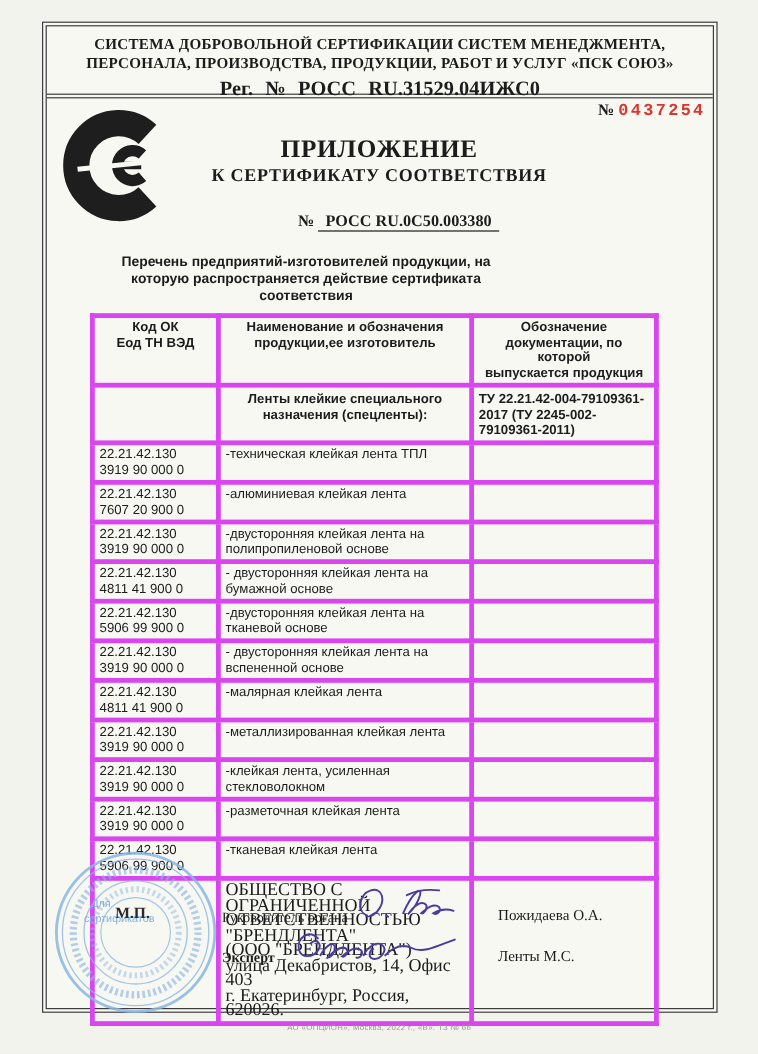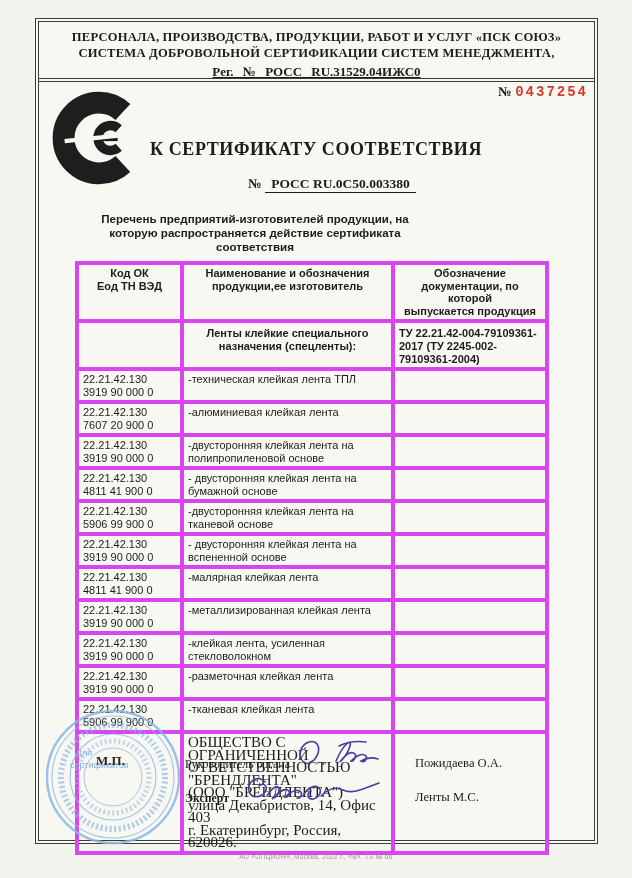--- a/index.html
+++ b/index.html
@@ -3,29 +3,29 @@
 <meta charset="utf-8">
 <style>
   html,body{margin:0;padding:0;}
   body{background:#e7e9e1;font-family:"Liberation Serif",serif;}
   .page{position:relative;width:632px;height:878px;background:#f3f3ed;overflow:hidden;color:#1c1c1c;}
 
   
   .frame{position:absolute;left:35px;top:18px;width:555px;height:818px;border:4px double #3c3c3c;background:#f8f8f3;}
   .header-box{position:absolute;left:0;top:0;width:100%;height:60px;border-bottom:4px double #3c3c3c;box-sizing:border-box;text-align:center;padding-top:8px;}
   .hdr-line{font-weight:bold;font-size:12.6px;line-height:15.5px;letter-spacing:.2px;}
-  .reg-line{font-weight:bold;font-size:13px;margin-top:3px;word-spacing:6px;text-decoration:underline;}
+  .reg-line{font-weight:bold;font-size:17px;margin-top:3px;word-spacing:6px;}
 
   .blank-number{position:absolute;right:44px;top:84px;font-size:13.5px;font-weight:bold;white-space:nowrap;}
   .blank-digits{font-family:"Liberation Mono",monospace;font-weight:bold;letter-spacing:2px;font-size:14px;}
 
   .logo{position:absolute;left:48px;top:86px;}
 
   .title{position:absolute;left:0;top:112px;width:100%;text-align:center;font-size:21px;font-weight:bold;letter-spacing:.6px;}
-  .subtitle{position:absolute;left:0;top:139px;width:100%;text-align:center;font-size:18px;font-weight:bold;letter-spacing:.6px;}
+  .subtitle{position:absolute;left:0;top:139px;width:100%;text-align:center;font-size:15px;font-weight:bold;letter-spacing:.6px;}
   .cert-number{position:absolute;left:16px;top:176px;width:100%;text-align:center;font-size:13.5px;font-weight:bold;}
   .cert-number .underlined{border-bottom:1.6px solid #1c1c1c;padding:0 6px 1px 6px;}
 
   .intro{position:absolute;left:75px;top:212px;width:360px;text-align:center;font-family:"Liberation Sans",sans-serif;font-weight:bold;font-size:11.6px;line-height:14px;white-space:pre-line;}
 
   
   table.products{position:absolute;left:75px;top:261px;width:470px;border-collapse:collapse;font-family:"Liberation Sans",sans-serif;font-size:11px;table-layout:fixed;}
   table.products td,table.products th{border:4px solid #d946ef;vertical-align:top;padding:2px 4px;line-height:12.5px;}
   col.c1{width:105px;}col.c2{width:211px;}col.c3{width:154px;}
   th{font-weight:bold;text-align:center;white-space:pre-line;vertical-align:middle;}
@@ -51,38 +51,39 @@
 
   .footer{position:absolute;left:0;top:853px;width:100%;text-align:center;font-family:"Liberation Sans",sans-serif;font-size:6.5px;color:#98988c;letter-spacing:.3px;}
 </style>
 </head>
 <body>
 
 <div class="page">
 
   <div class="frame">
     <div class="header-box">
+      <div class="hdr-line">СИСТЕМА ДОБРОВОЛЬНОЙ СЕРТИФИКАЦИИ СИСТЕМ МЕНЕДЖМЕНТА,</div>
       <div class="hdr-line">ПЕРСОНАЛА, ПРОИЗВОДСТВА, ПРОДУКЦИИ, РАБОТ И УСЛУГ «ПСК СОЮЗ»</div>
-      <div class="hdr-line">СИСТЕМА ДОБРОВОЛЬНОЙ СЕРТИФИКАЦИИ СИСТЕМ МЕНЕДЖМЕНТА,</div>
       <div class="reg-line">Рег. №   РОСС  RU.31529.04ИЖС0</div>
     </div>
   </div>
 
   <div class="blank-number">
     <span>№</span>
     <span class="blank-digits" style="color:#d9372e">0437254</span>
   </div>
 
   <svg class="logo" width="104" height="104" viewBox="0 0 100 100">
     <path d="M 72 25 A 34 34 0 1 0 72 75" fill="none" stroke="#1e1e1e" stroke-width="21"></path>
     <path d="M 68 41 A 12 12 0 1 0 68 59" fill="none" stroke="#1e1e1e" stroke-width="9"></path>
     <line x1="48" y1="50" x2="67" y2="50" stroke="#1e1e1e" stroke-width="6"></line>
     <line x1="16" y1="53" x2="84" y2="46" stroke="#f8f8f3" stroke-width="4"></line>
   </svg>
 
+  <div class="title">ПРИЛОЖЕНИЕ</div>
   <div class="subtitle">К СЕРТИФИКАТУ СООТВЕТСТВИЯ</div>
   <div class="cert-number">
     <span>№</span>
     <span class="underlined">РОСС RU.0C50.003380</span>
   </div>
 
   <div class="intro">Перечень предприятий-изготовителей продукции, на
 которую распространяется действие сертификата
 соответствия</div>
 
@@ -101,21 +102,21 @@
         <th>Обозначение
 документации, по которой
 выпускается продукция</th>
       </tr>
     </thead>
     <tbody>
       <tr class="group-row">
         <td></td>
         <td class="g-name">Ленты клейкие специального
 назначения (спецленты):</td>
-        <td class="g-doc">ТУ 22.21.42-004-79109361-2017 (ТУ 2245-002-79109361-2004)</td>
+        <td class="g-doc">ТУ 22.21.42-004-79109361-2017 (ТУ 2245-002-79109361-2011)</td>
       </tr>
 
       <tr>
           <td class="cell-code">22.21.42.130
 3919 90 000 0</td>
           <td class="cell-name">-техническая клейкая лента ТПЛ</td>
           <td></td>
         </tr>
         <tr>
           <td class="cell-code">22.21.42.130

